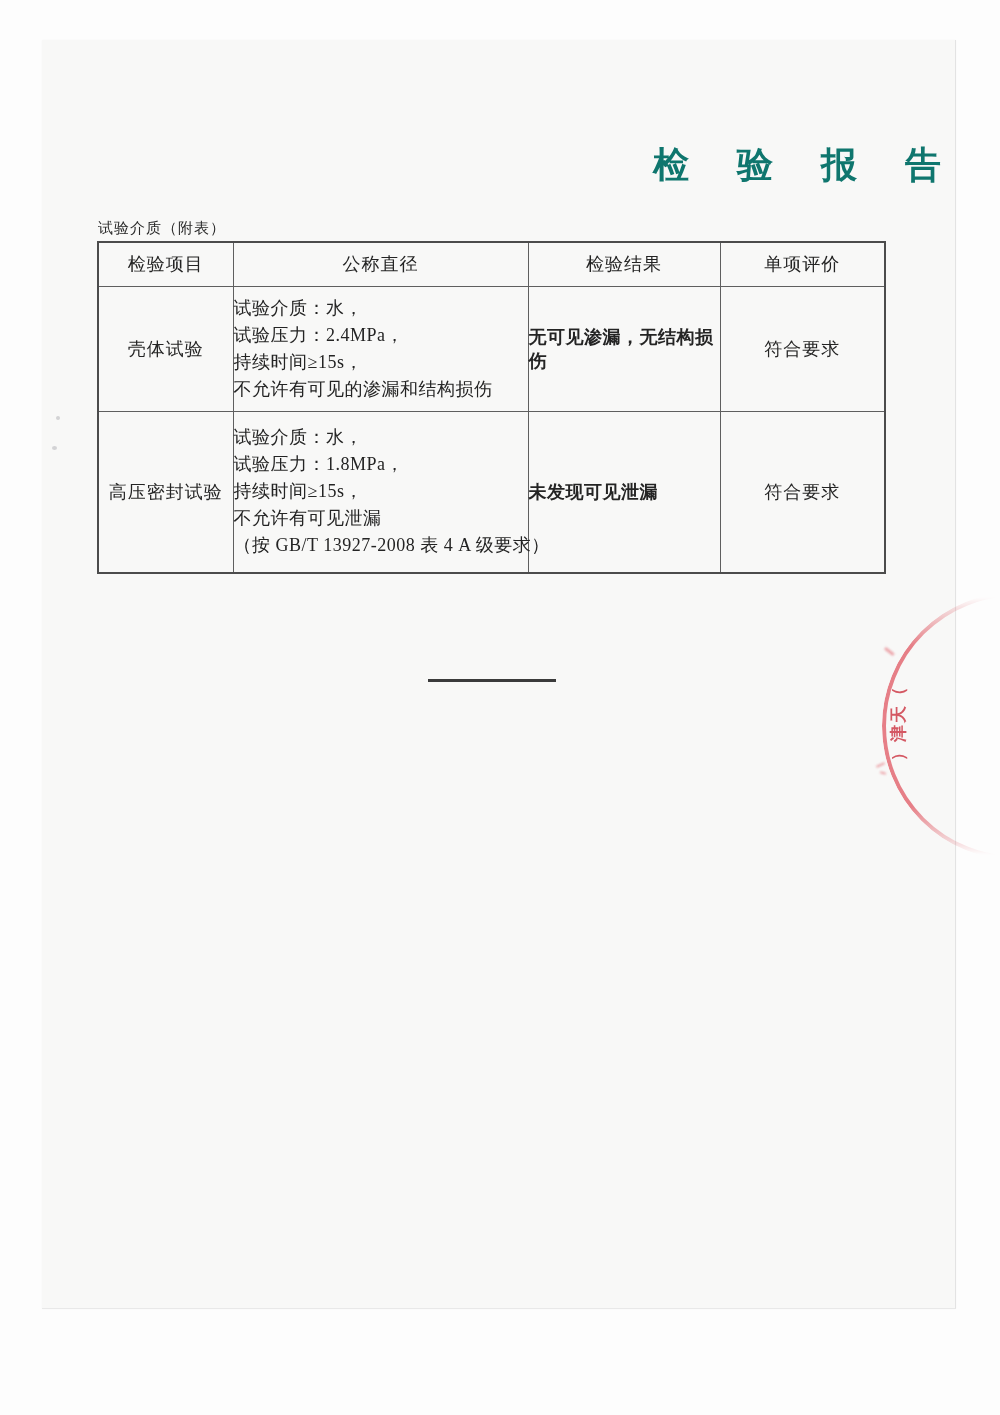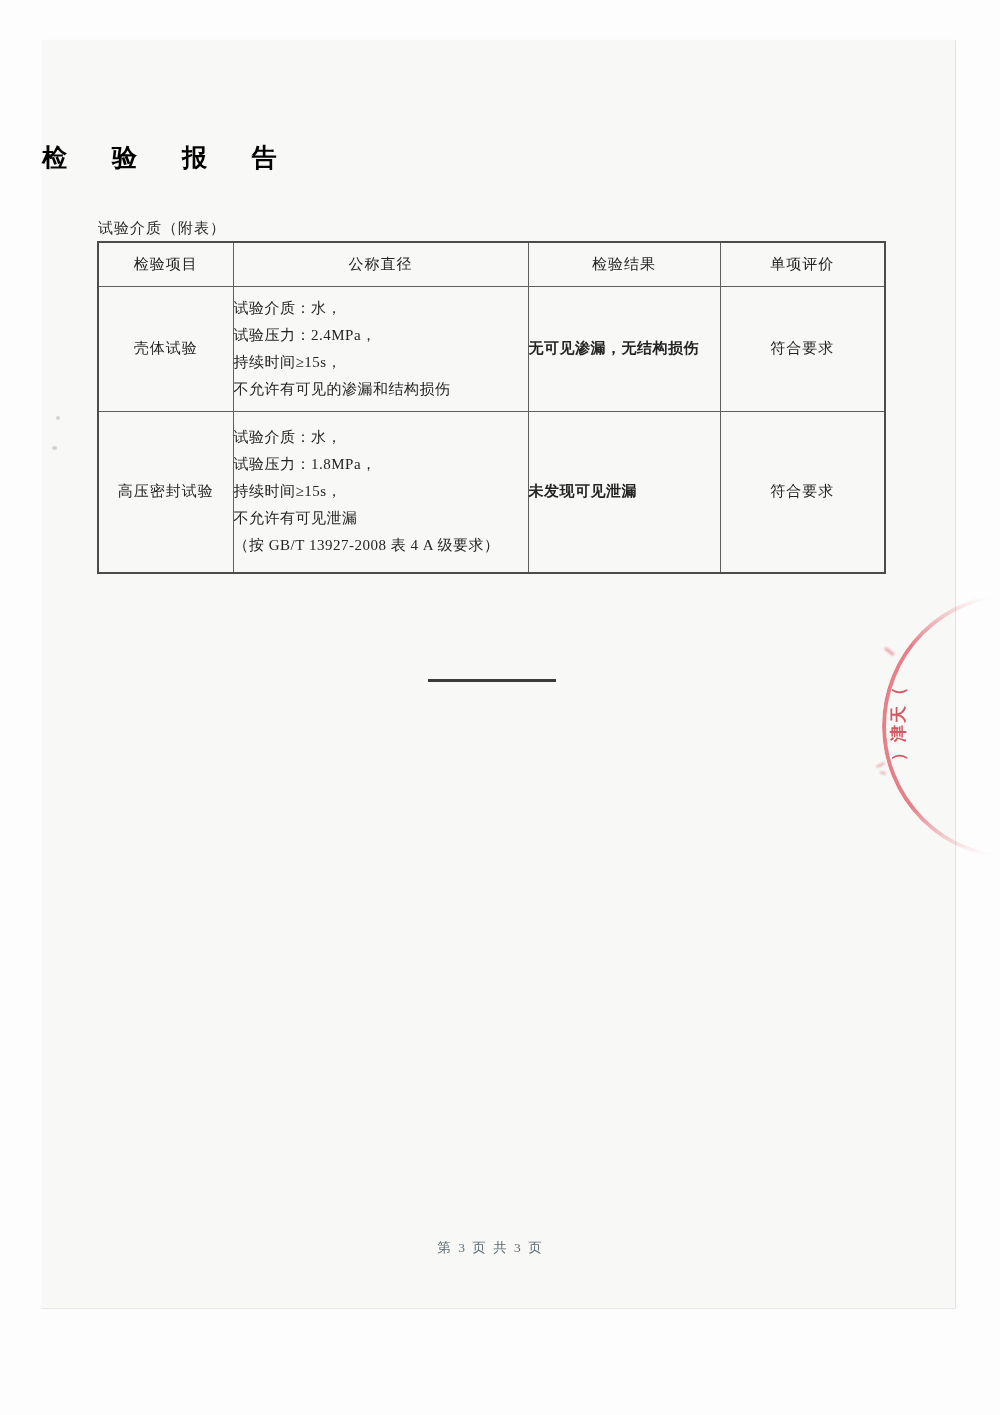--- a/index.html
+++ b/index.html
@@ -8,39 +8,39 @@
     background:#fdfdfd;overflow:hidden;
     font-family:"Liberation Serif","DejaVu Serif",serif;color:#262626;
   }
   .paper{
     position:absolute;left:42px;top:40px;width:913px;height:1268px;
     background:#f8f8f7;
     border-right:1px solid #e3e3e3;border-bottom:1px solid #e8e8e8;
     box-shadow:0 0 2px rgba(0,0,0,0.03);
   }
   .title{
-    position:absolute;left:0;right:0;top:101px;text-align:left;
+    position:absolute;left:0;right:0;top:101px;text-align:right;
     font-family:"Liberation Sans","DejaVu Sans",sans-serif;
-    font-size:25px;font-weight:bold;color:#000000;
+    font-size:36px;font-weight:bold;color:#0f766e;
     letter-spacing:14px;word-spacing:10px;
   }
   .report-no{
     position:absolute;right:79px;top:153px;
     font-size:16px;font-weight:bold;color:#262626;
     border-bottom:1.5px solid #2c2c2c;padding:0 6px 3px 2px;
     letter-spacing:0.5px;
   }
   .attach{
     position:absolute;left:56px;top:179px;
     font-size:15px;color:#2a2a2a;letter-spacing:1px;
   }
   table.result-table{
     position:absolute;left:55px;top:201px;width:787px;
     border-collapse:collapse;table-layout:fixed;
-    font-size:15px;color:#242424;
+    font-size:18px;color:#242424;
   }
   table.result-table td{
     border:1px solid #5f5f5f;padding:0;vertical-align:middle;
   }
   table.result-table{border:2px solid #4c4c4c;}
   tr.hdr{height:44px;}
   tr.row1{height:125px;}
   tr.row2{height:162px;}
   tr.row3{height:83px;}
   td.center{text-align:center;letter-spacing:1px;}
@@ -126,21 +126,20 @@
             <span class="reqline">（按 GB/T 13927-2008 表 4 A 级要求）</span>
           </td>
           <td class="res">未发现可见泄漏</td>
           <td class="center">符合要求</td>
         </tr>
       </tbody>
     </table>
 
     <div class="end-line"></div>
 
-    <div class="footer">第 3 页 共 3 页</div>
 
     <div class="speck s1"></div>
     <div class="speck s2"></div>
   </div>
 
   <div class="stamp-ring"></div>
   <div class="stamp-text">
     <span class="stamp-char">（</span>
     <span class="stamp-char">天</span>
     <span class="stamp-char">津</span>

